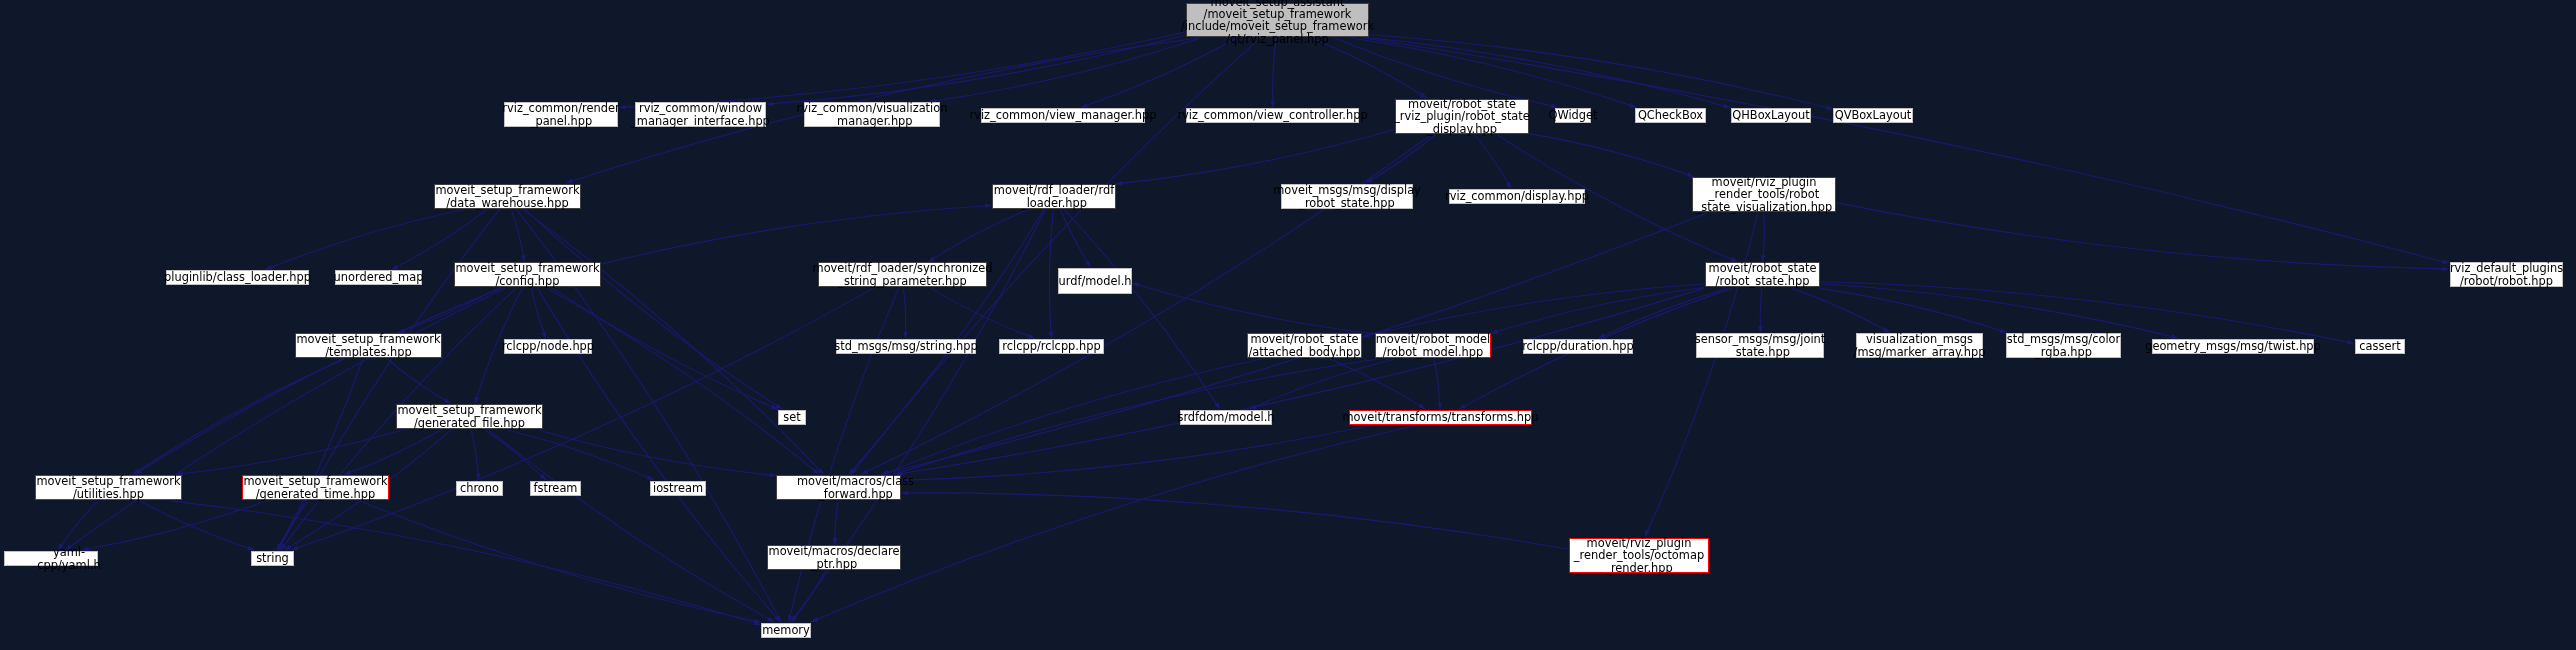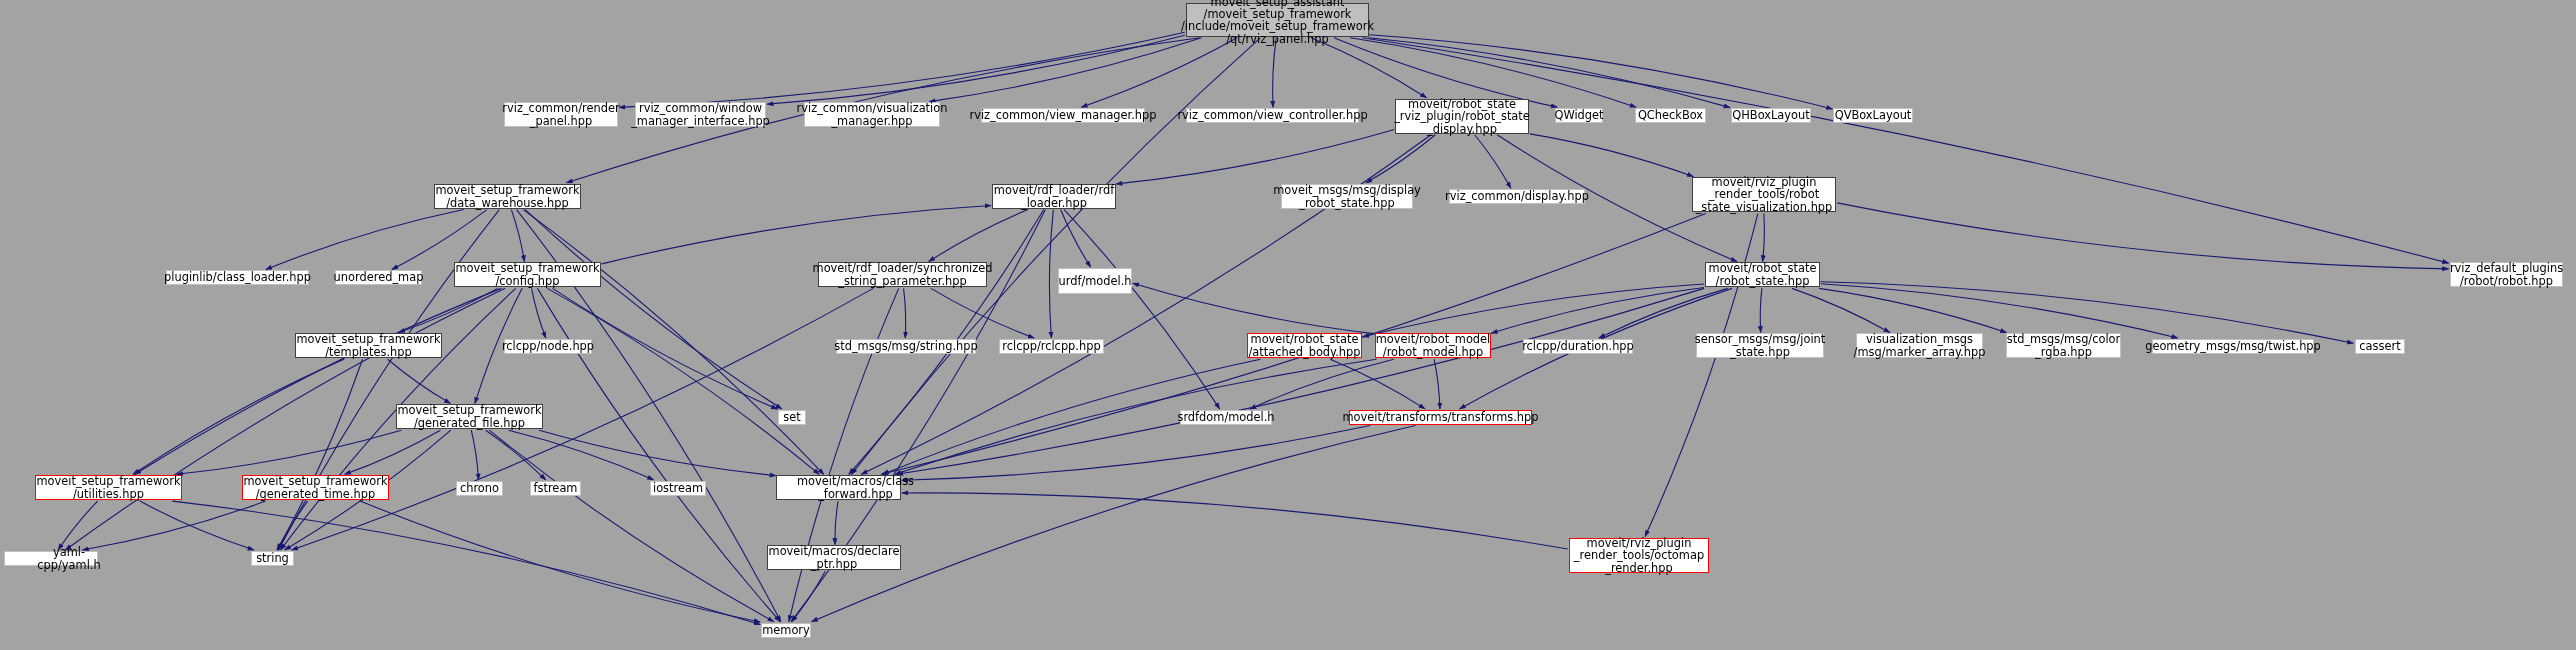--- a/index.html
+++ b/index.html
@@ -1,16 +1,16 @@
 <!DOCTYPE html>
 <html style="font-size:12.6px"><head>
 <meta charset="utf-8">
 <style>
   html,body{margin:0;padding:0;background:#ffffff;}
-  #canvas{position:relative;width:2576px;height:650px;background:#a3a3a3;
+  #canvas{position:relative;width:2576px;height:650px;background:#0f172a;
           font-family:"DejaVu Sans","Liberation Sans",sans-serif;overflow:hidden;}
   svg#edges{position:absolute;left:0;top:0;width:2576px;height:650px;pointer-events:none;}
   .node{position:absolute;box-sizing:border-box;display:flex;align-items:center;
         justify-content:center;text-align:center;background:#ffffff;
         color:#000000;line-height:1.08;white-space:pre-line;}
   .n-plain{border:0.8px solid #c0c0c0;font-size:11.4px;}
   .n-dark{border:1.6px solid #404040;font-size:11.4px;}
   .n-red{border:1.6px solid #ff0000;font-size:11.4px;}
   .n-root{border:1.6px solid #404040;background:#bfbfbf;font-size:11.4px;}
 </style>
@@ -124,21 +124,21 @@
 _panel.hpp</div>
       <div class="node n-plain" style="left: 635px; top: 102px; width: 131px; height: 25px;">rviz_common/window
 _manager_interface.hpp</div>
       <div class="node n-plain" style="left: 804px; top: 102px; width: 136px; height: 25px;">rviz_common/visualization
 _manager.hpp</div>
       <div class="node n-plain" style="left: 981px; top: 108px; width: 164px; height: 15px;">rviz_common/view_manager.hpp</div>
       <div class="node n-plain" style="left: 1186px; top: 108px; width: 173px; height: 15px;">rviz_common/view_controller.hpp</div>
       <div class="node n-dark" style="left: 1395px; top: 99px; width: 134px; height: 35px;">moveit/robot_state
 _rviz_plugin/robot_state
 _display.hpp</div>
-      <div class="node n-plain" style="left: 1555px; top: 108px; width: 48px; height: 15px;">QWidget</div>
+      <div class="node n-plain" style="left: 1555px; top: 108px; width: 36px; height: 15px;">QWidget</div>
       <div class="node n-plain" style="left: 1635px; top: 108px; width: 71px; height: 15px;">QCheckBox</div>
       <div class="node n-plain" style="left: 1731px; top: 108px; width: 80px; height: 15px;">QHBoxLayout</div>
       <div class="node n-plain" style="left: 1833px; top: 108px; width: 80px; height: 15px;">QVBoxLayout</div>
       <div class="node n-dark" style="left: 434px; top: 184px; width: 147px; height: 25px;">moveit_setup_framework
 /data_warehouse.hpp</div>
       <div class="node n-dark" style="left: 992px; top: 184px; width: 124px; height: 25px;">moveit/rdf_loader/rdf
 _loader.hpp</div>
       <div class="node n-plain" style="left: 1281px; top: 184px; width: 132px; height: 25px;">moveit_msgs/msg/display
 _robot_state.hpp</div>
       <div class="node n-plain" style="left: 1449px; top: 189px; width: 136px; height: 15px;">rviz_common/display.hpp</div>

